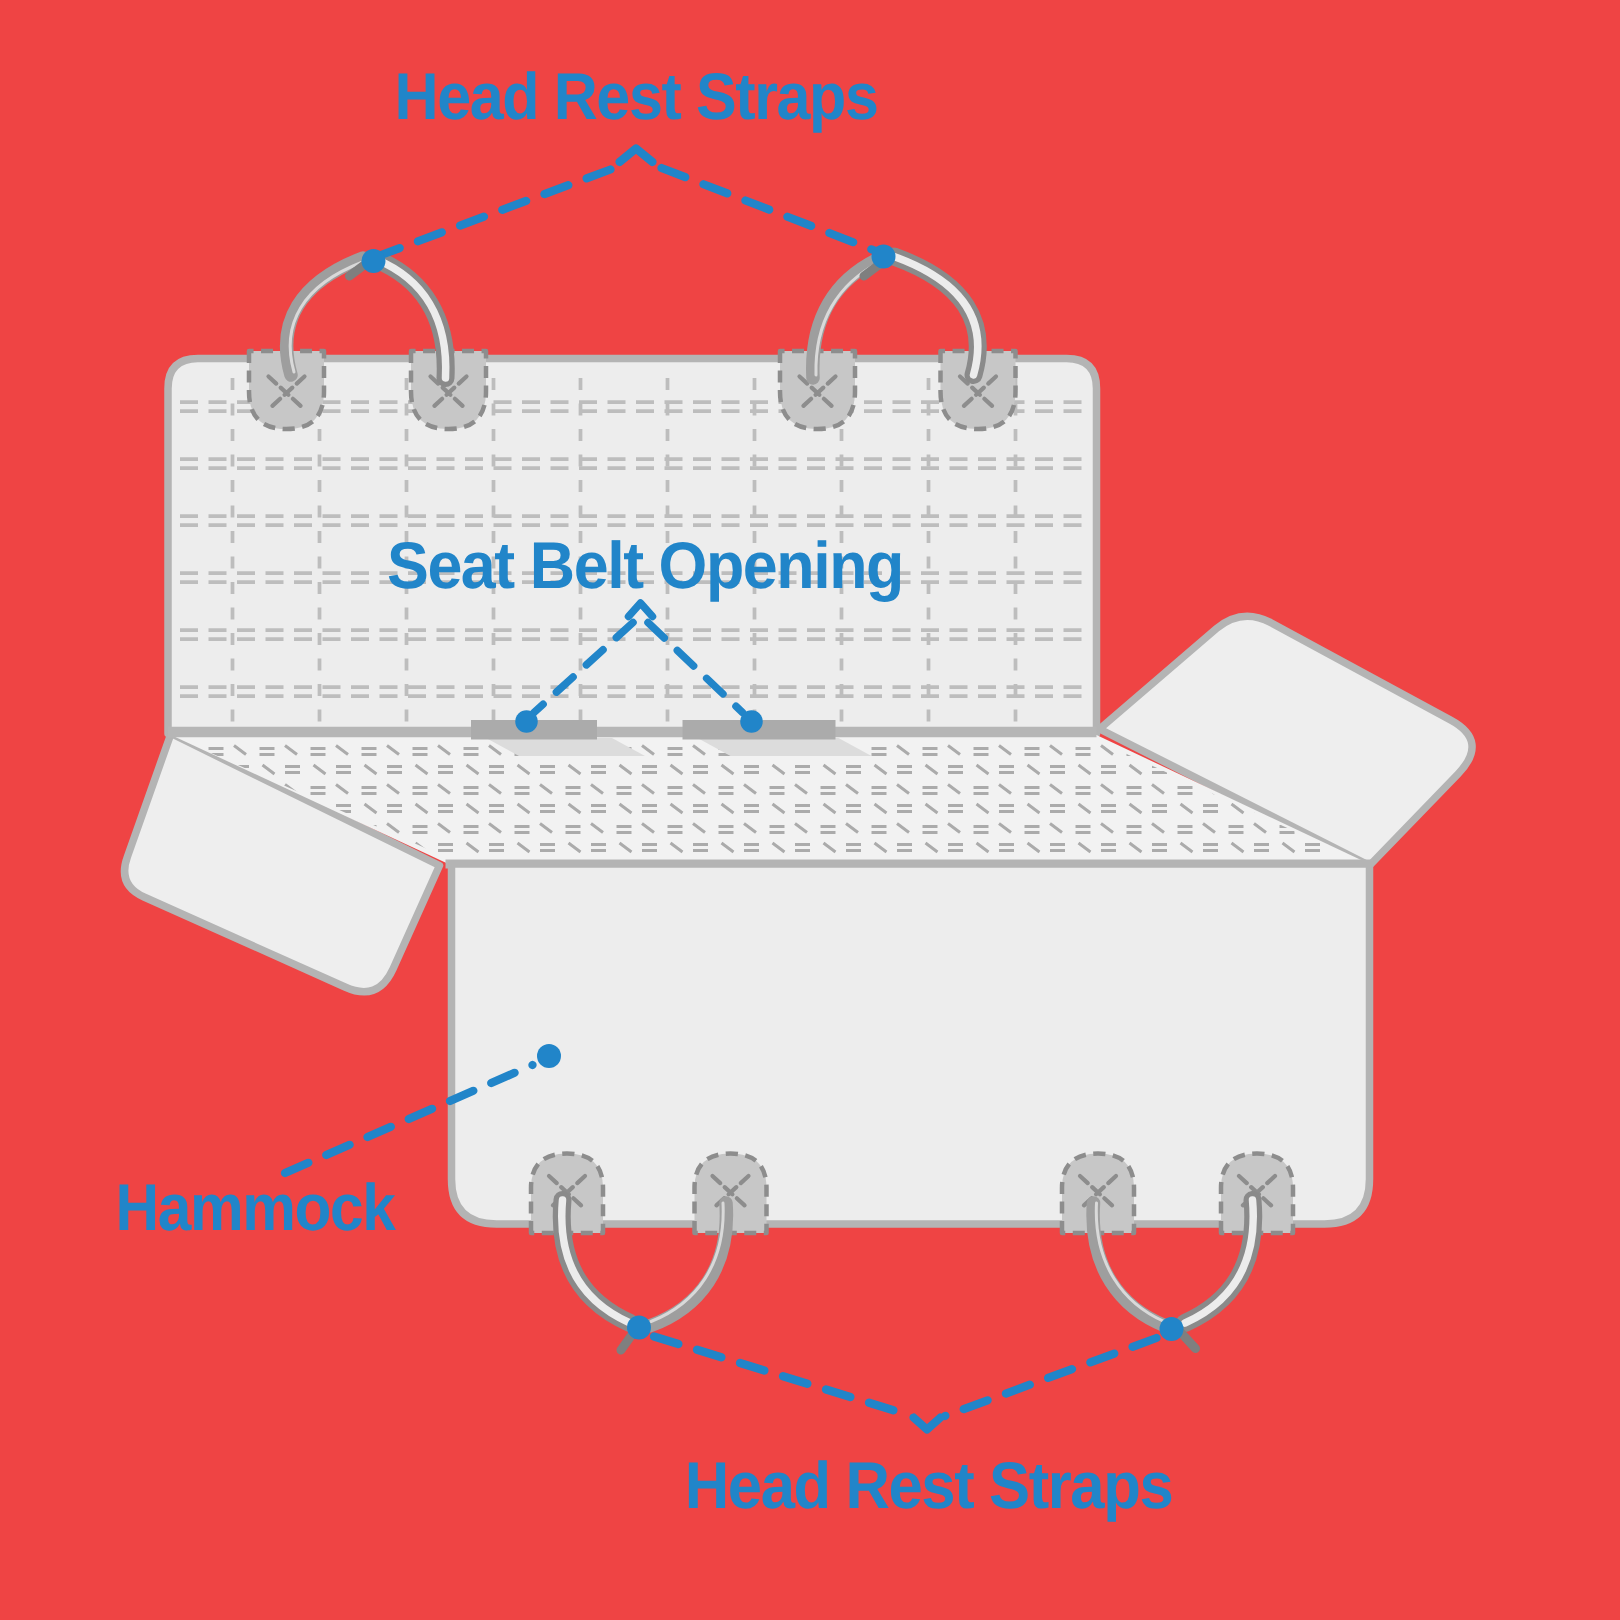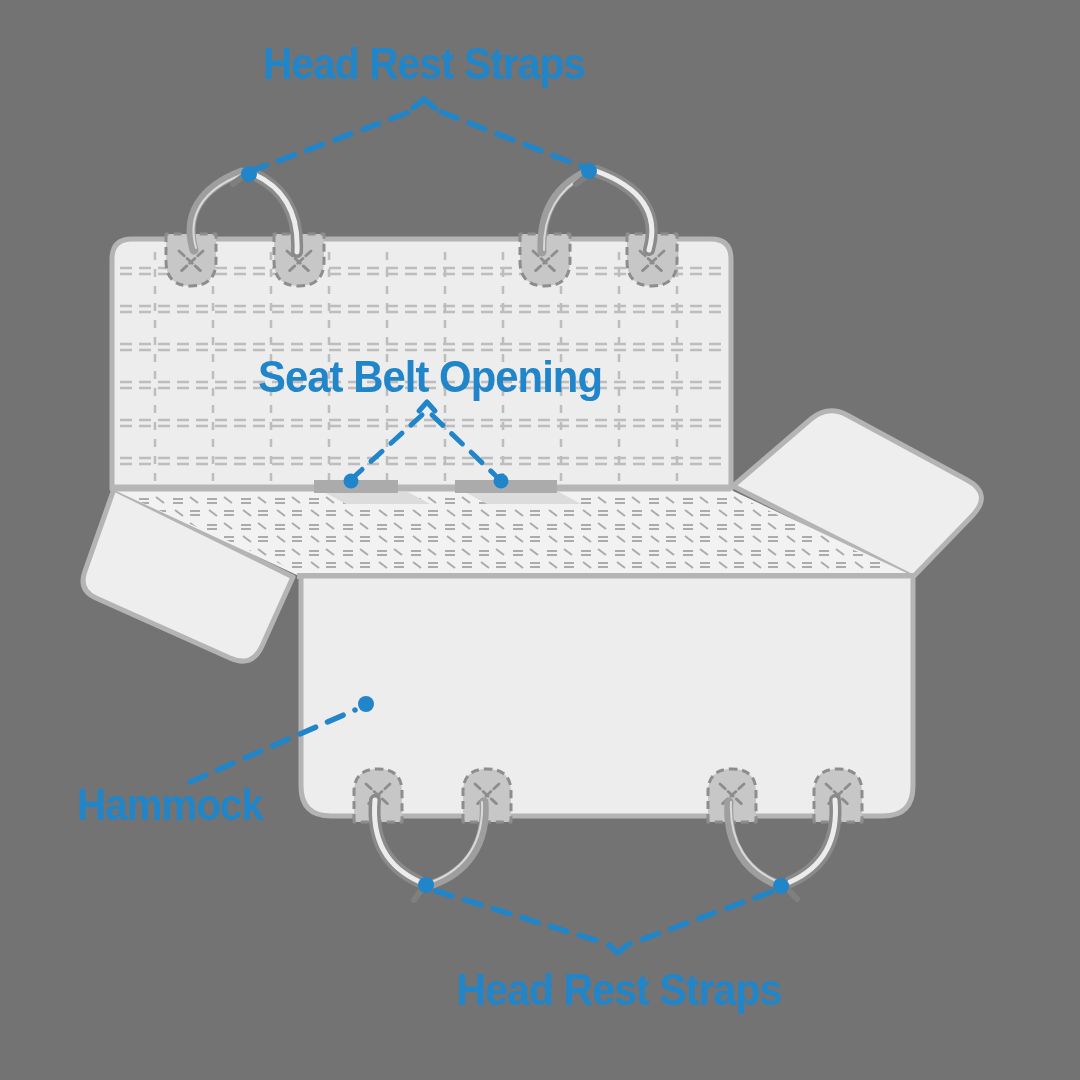--- a/index.html
+++ b/index.html
@@ -4,21 +4,21 @@
 <style>
   html, body {
     margin: 0;
     padding: 0;
     background: #ffffff;
   }
   .stage {
     width: 1080px;
     height: 1080px;
     position: relative;
-    background: #737373;
+    background: #ef4444;
     font-family: "Liberation Sans", sans-serif;
     overflow: hidden;
   }
   svg { display: block; }
   text.callout-label {
     font-family: "Liberation Sans", sans-serif;
     font-weight: bold;
     font-size: 44px;
     letter-spacing: -1px;
   }

